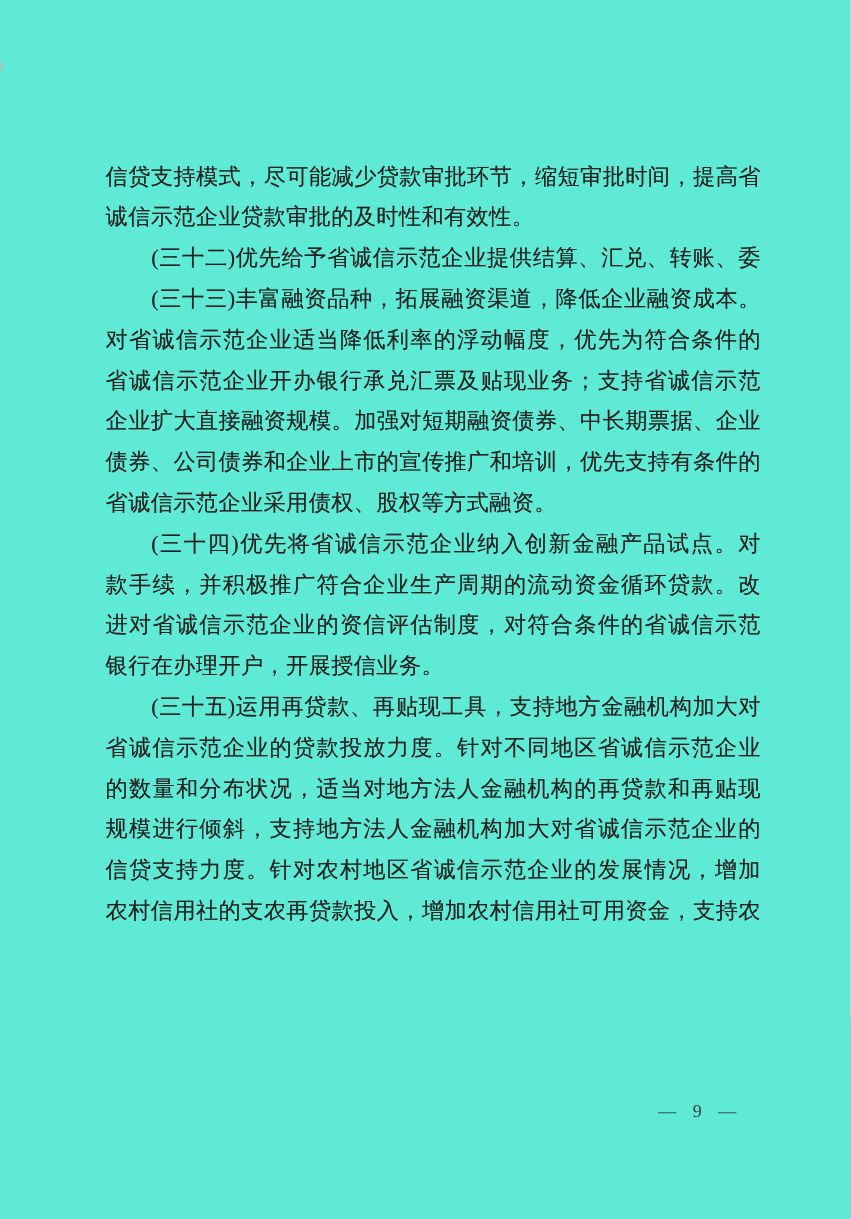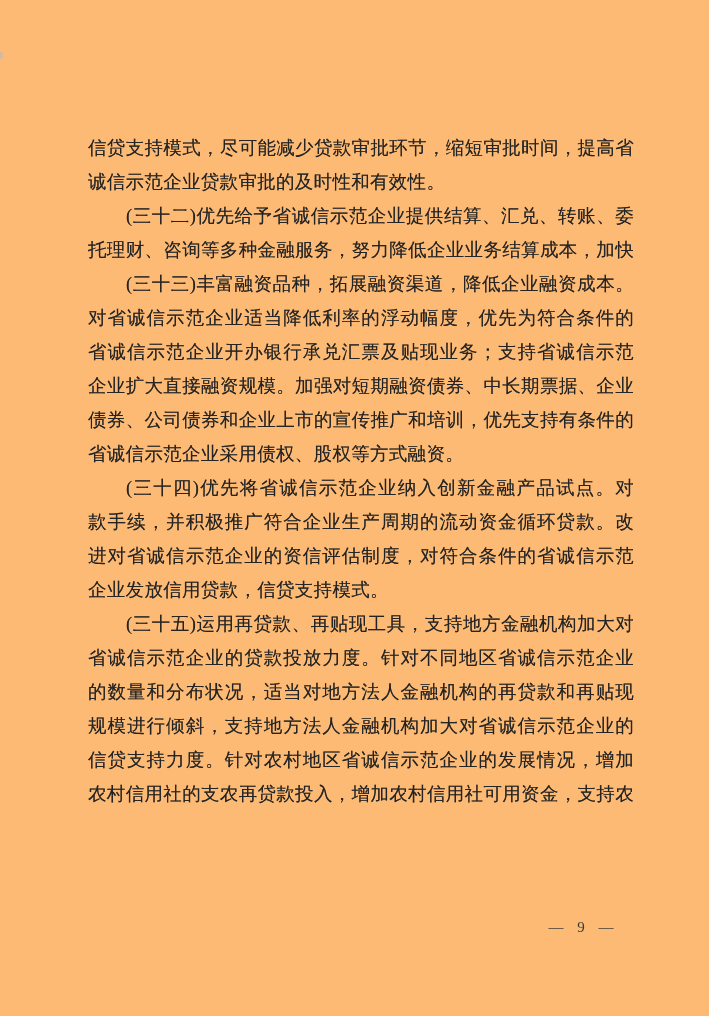--- a/index.html
+++ b/index.html
@@ -5,21 +5,21 @@
   html, body {
     margin: 0;
     padding: 0;
     background: #e8e8e8;
   }
   .page {
     position: relative;
     width: 709px;
     height: 1016px;
     margin: 0 auto;
-    background: #fdba74;
+    background: #5eead4;
     overflow: hidden;
     font-family: "Liberation Serif", "DejaVu Serif", serif;
     color: #1f1f1f;
   }
   
   .scan-speck {
     position: absolute;
     left: 0px;
     top: 52px;
     width: 3px;
@@ -71,31 +71,30 @@
 </head>
 <body>
 
 <div class="page">
   <div class="scan-speck"></div>
 
   <div class="text-block">
     <div class="line">信贷支持模式，尽可能减少贷款审批环节，缩短审批时间，提高省</div>
     <div class="line end">诚信示范企业贷款审批的及时性和有效性。</div>
     <div class="line indent">(三十二)优先给予省诚信示范企业提供结算、汇兑、转账、委</div>
-    <div class="line">托理财、咨询等多种金融服务，努力降低企业业务结算成本，加快</div>
     <div class="line indent">(三十三)丰富融资品种，拓展融资渠道，降低企业融资成本。</div>
     <div class="line">对省诚信示范企业适当降低利率的浮动幅度，优先为符合条件的</div>
     <div class="line">省诚信示范企业开办银行承兑汇票及贴现业务；支持省诚信示范</div>
     <div class="line">企业扩大直接融资规模。加强对短期融资债券、中长期票据、企业</div>
     <div class="line">债券、公司债券和企业上市的宣传推广和培训，优先支持有条件的</div>
     <div class="line end">省诚信示范企业采用债权、股权等方式融资。</div>
     <div class="line indent">(三十四)优先将省诚信示范企业纳入创新金融产品试点。对</div>
     <div class="line">款手续，并积极推广符合企业生产周期的流动资金循环贷款。改</div>
     <div class="line">进对省诚信示范企业的资信评估制度，对符合条件的省诚信示范</div>
-    <div class="line end">企业发放信用贷款，信贷支持模式。</div>
+    <div class="line end">银行在办理开户，开展授信业务。</div>
     <div class="line indent">(三十五)运用再贷款、再贴现工具，支持地方金融机构加大对</div>
     <div class="line">省诚信示范企业的贷款投放力度。针对不同地区省诚信示范企业</div>
     <div class="line">的数量和分布状况，适当对地方法人金融机构的再贷款和再贴现</div>
     <div class="line">规模进行倾斜，支持地方法人金融机构加大对省诚信示范企业的</div>
     <div class="line">信贷支持力度。针对农村地区省诚信示范企业的发展情况，增加</div>
     <div class="line">农村信用社的支农再贷款投入，增加农村信用社可用资金，支持农</div>
   </div>
 
   <div class="page-number">— 9 —</div>
 </div>

